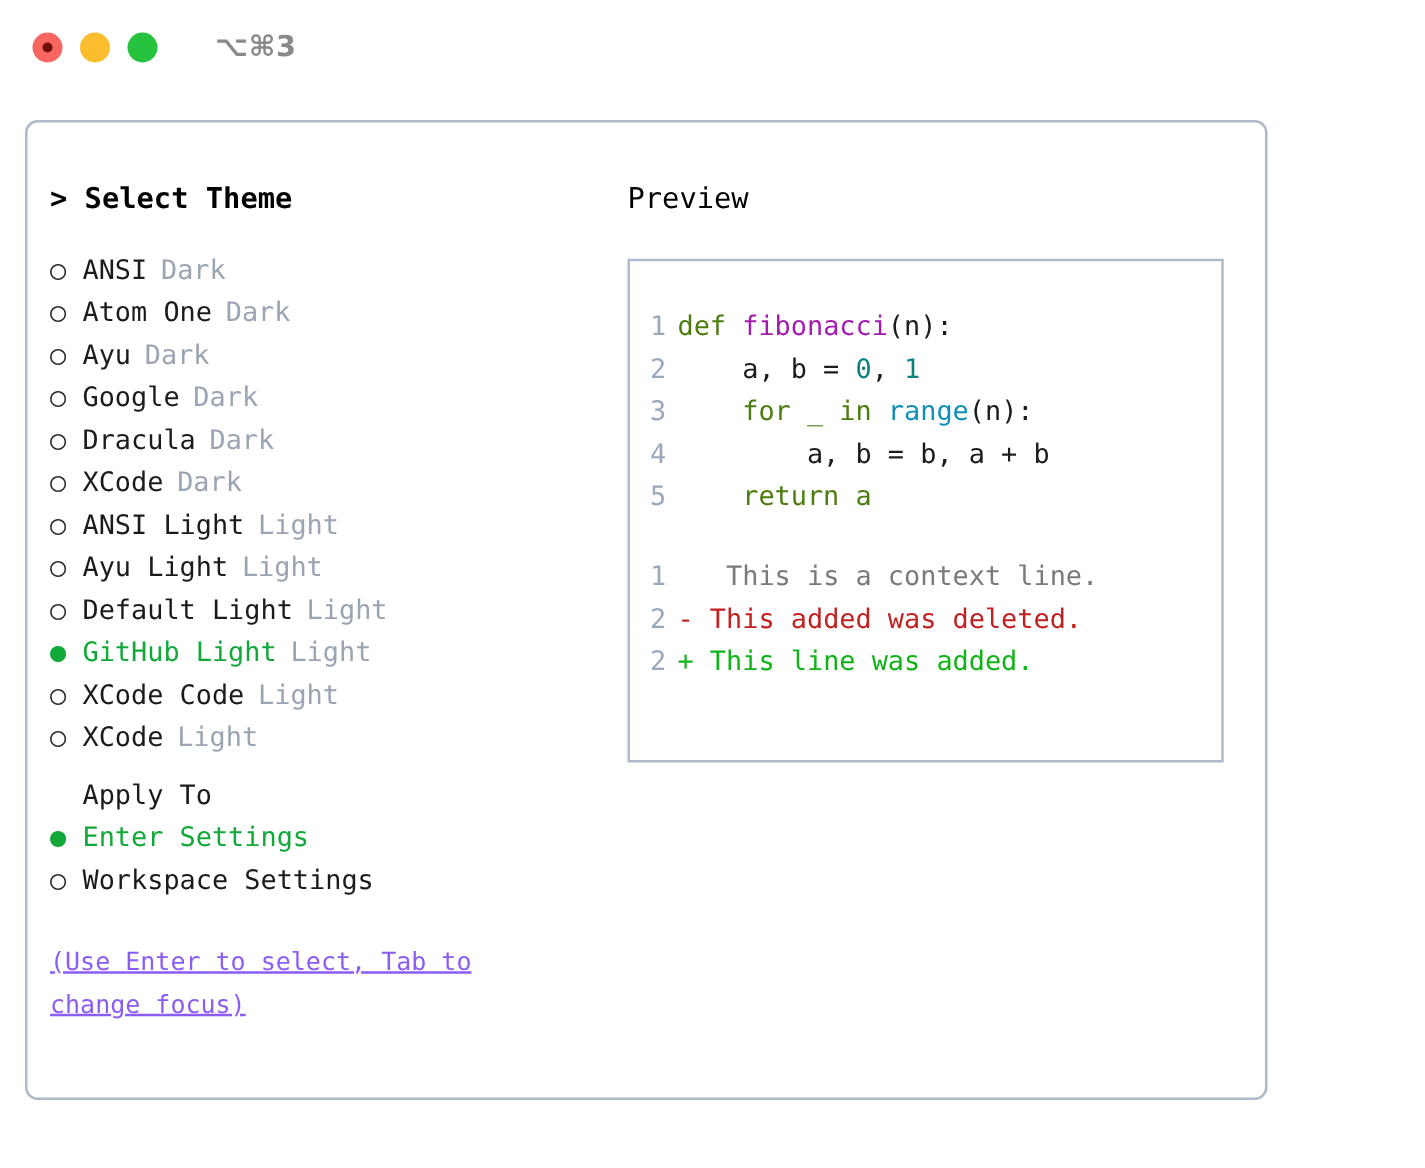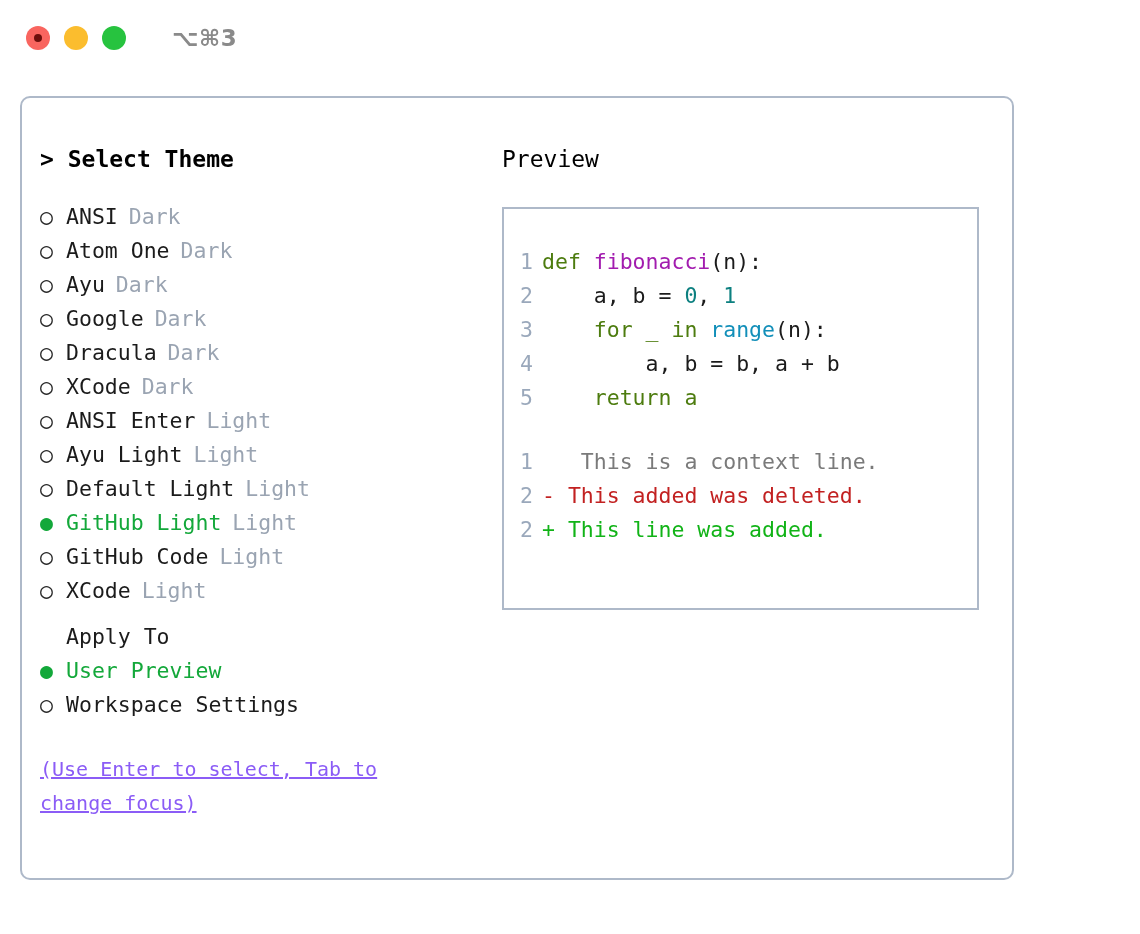--- a/index.html
+++ b/index.html
@@ -182,35 +182,35 @@
         <div class="row header">
           <span>&gt; Select Theme</span>
         </div>
         <div id="theme-list">
             <div class="row"><span class="marker radio-empty">○</span><span class="label">ANSI</span><span class="tag">Dark</span></div>
             <div class="row"><span class="marker radio-empty">○</span><span class="label">Atom One</span><span class="tag">Dark</span></div>
             <div class="row"><span class="marker radio-empty">○</span><span class="label">Ayu</span><span class="tag">Dark</span></div>
             <div class="row"><span class="marker radio-empty">○</span><span class="label">Google</span><span class="tag">Dark</span></div>
             <div class="row"><span class="marker radio-empty">○</span><span class="label">Dracula</span><span class="tag">Dark</span></div>
             <div class="row"><span class="marker radio-empty">○</span><span class="label">XCode</span><span class="tag">Dark</span></div>
-            <div class="row"><span class="marker radio-empty">○</span><span class="label">ANSI Enter</span><span class="tag">Light</span></div>
+            <div class="row"><span class="marker radio-empty">○</span><span class="label">ANSI Light</span><span class="tag">Light</span></div>
             <div class="row"><span class="marker radio-empty">○</span><span class="label">Ayu Light</span><span class="tag">Light</span></div>
             <div class="row"><span class="marker radio-empty">○</span><span class="label">Default Light</span><span class="tag">Light</span></div>
             <div class="row selected"><span class="marker">●</span><span class="label">GitHub Light</span><span class="tag">Light</span></div>
-            <div class="row"><span class="marker radio-empty">○</span><span class="label">GitHub Code</span><span class="tag">Light</span></div>
+            <div class="row"><span class="marker radio-empty">○</span><span class="label">XCode Code</span><span class="tag">Light</span></div>
             <div class="row"><span class="marker radio-empty">○</span><span class="label">XCode</span><span class="tag">Light</span></div>
           </div>
 
         <div class="section-gap"></div>
 
         <div class="row">
           <span class="apply-label">Apply To</span>
         </div>
         <div id="apply-list">
-            <div class="row selected"><span class="marker">●</span><span class="label">User Preview</span></div>
+            <div class="row selected"><span class="marker">●</span><span class="label">Enter Settings</span></div>
             <div class="row"><span class="marker radio-empty">○</span><span class="label">Workspace Settings</span></div>
           </div>
 
         <div class="hint">(Use Enter to select, Tab to change focus)</div>
       </div>
 
       <div class="right-col">
         <div class="preview-title">Preview</div>
         <div class="code-box">
           <div id="code-lines">

